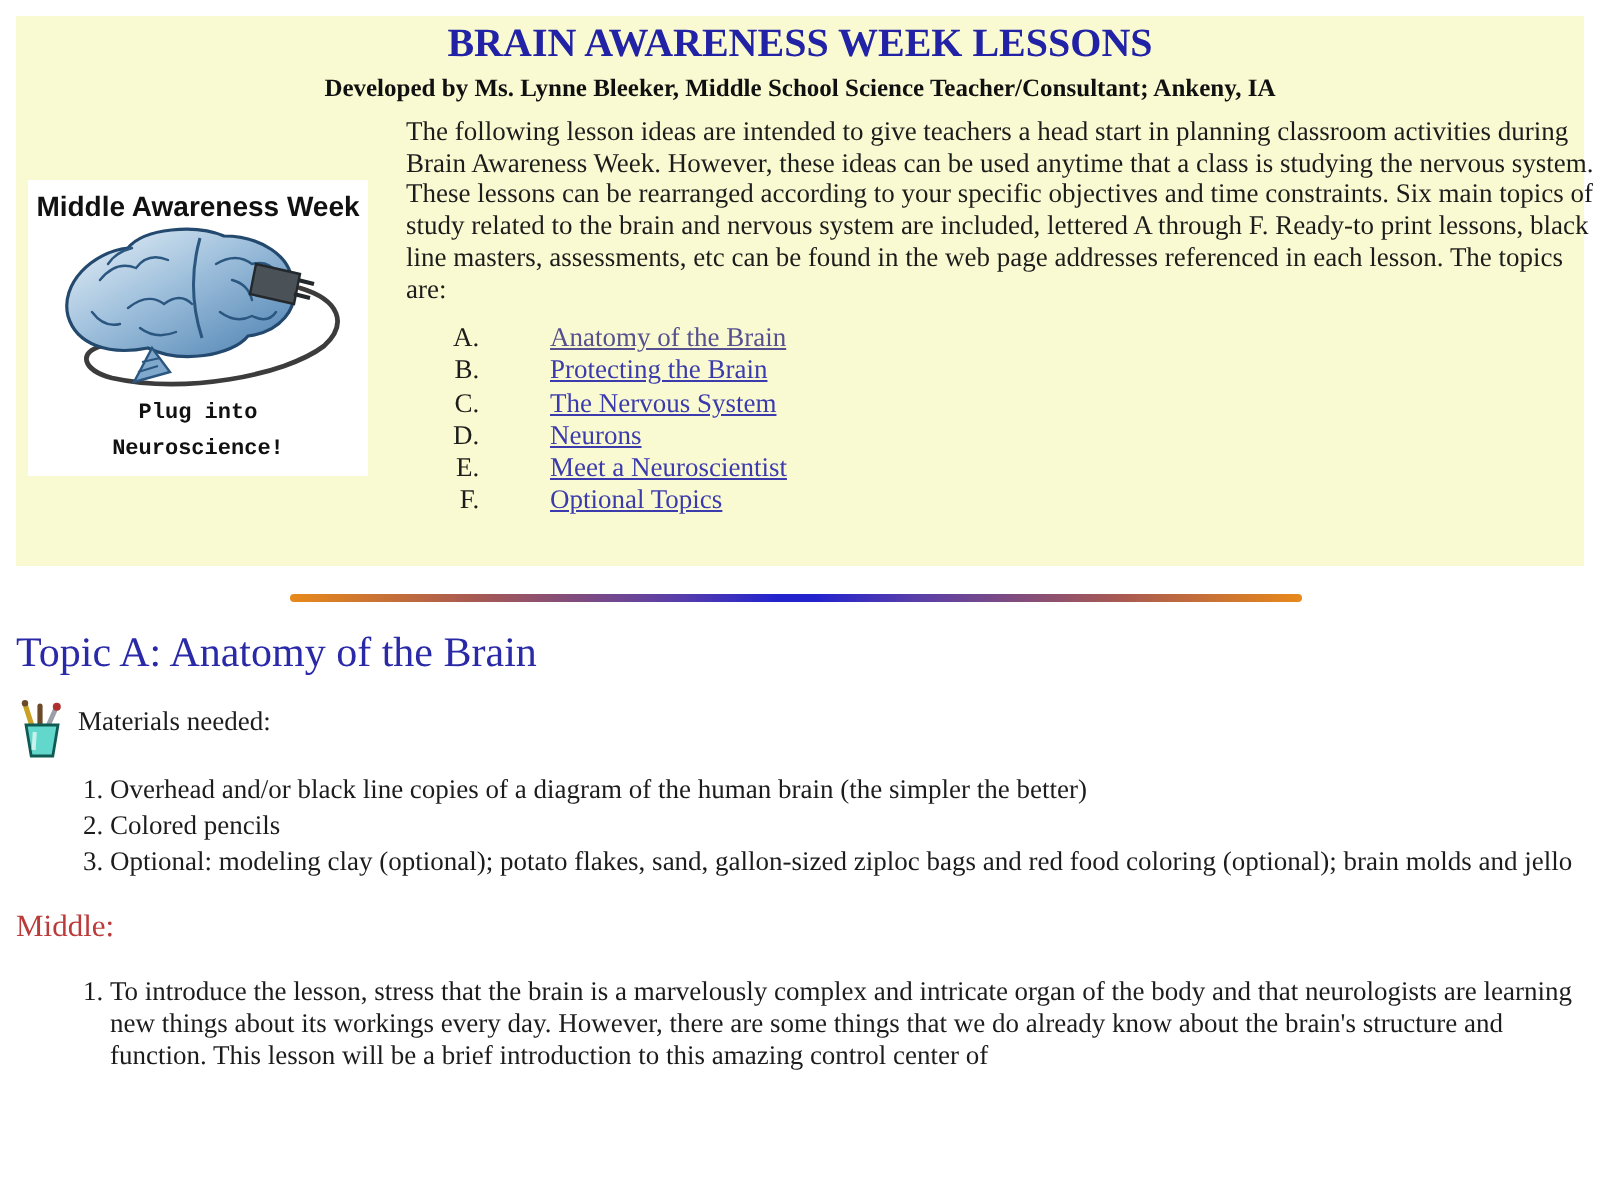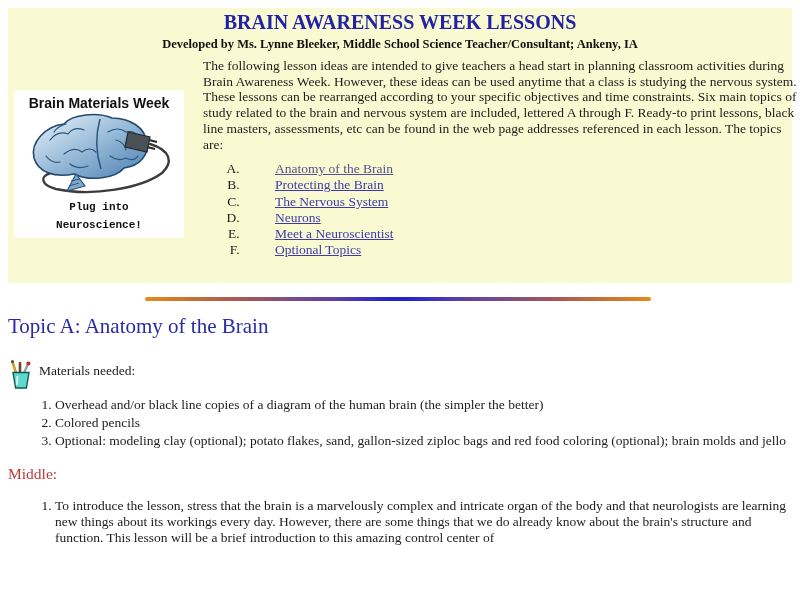--- a/index.html
+++ b/index.html
@@ -23,38 +23,38 @@
   ol.topics a { color: #3B3BAD; text-decoration: underline; cursor: pointer; margin-left: 32px; }
   ol.topics li.visited a { color: #56508F; }
 
   
   .main { position: absolute; left: 8px; top: 282px; width: 786px; }
   .divider { margin: 15px 0 0 137px; width: 506px; height: 4px; border-radius: 2px;
     background: linear-gradient(90deg,#E8891A 0%,#A85A52 18%,#5A3FA8 38%,#2323CE 48%,#2323CE 52%,#5A3FA8 62%,#A85A52 82%,#E8891A 100%); }
   h2.topic { margin: 13px 0 0; font-size: 21px; line-height: 25px; font-weight: 400; color: #2A2AA8; }
   p.body { margin: 13px 0 0; font-size: 13.5px; line-height: 16.2px; }
   .label-red { color: #BB3B3B; }
-  .materials-row { display: flex; align-items: flex-start; margin-top: 20px; }
+  .materials-row { display: flex; align-items: flex-start; margin-top: 10px; }
   .materials-row svg { margin: 0 5px 0 0; flex: none; }
   .materials-row .label { font-size: 13.5px; margin-top: 4px; }
   ol.plain { margin: 7px 0 0; padding: 0 0 0 47px; }
   ol.plain li { font-size: 13.5px; line-height: 16.2px; margin: 0 0 2px; }
   h3.methods { margin: 15px 0 0; font-size: 15.5px; line-height: 18px; font-weight: 400; color: #BB3B3B; }
   ol.methods { margin: 15px 0 0; padding: 0 0 0 47px; }
   ol.methods li { font-size: 13.5px; line-height: 16.2px; }
 </style>
 </head>
 <body>
 
 <div class="banner">
   <h1>BRAIN AWARENESS WEEK LESSONS</h1>
   <div class="subtitle">Developed by Ms. Lynne Bleeker, Middle School Science Teacher/Consultant; Ankeny, IA</div>
 
   <div class="logo-box">
-    <div class="logo-top">Brain Materials Week</div>
+    <div class="logo-top">Middle Awareness Week</div>
     <svg class="logo-art" width="158" height="92" viewBox="0 0 158 92">
       <defs>
         <linearGradient id="bgrad" x1="0" y1="0" x2="1" y2="1">
           <stop offset="0" stop-color="#EAF2F9"></stop>
           <stop offset="0.45" stop-color="#9FC0DC"></stop>
           <stop offset="1" stop-color="#4A7FB0"></stop>
         </linearGradient>
       </defs>
 
       <path d="M130,34 C150,40 154,52 142,63 C122,78 72,87 36,79 C21,75 19,66 31,63" fill="none" stroke="#3C3C3C" stroke-width="2.4" stroke-linecap="round"></path>

